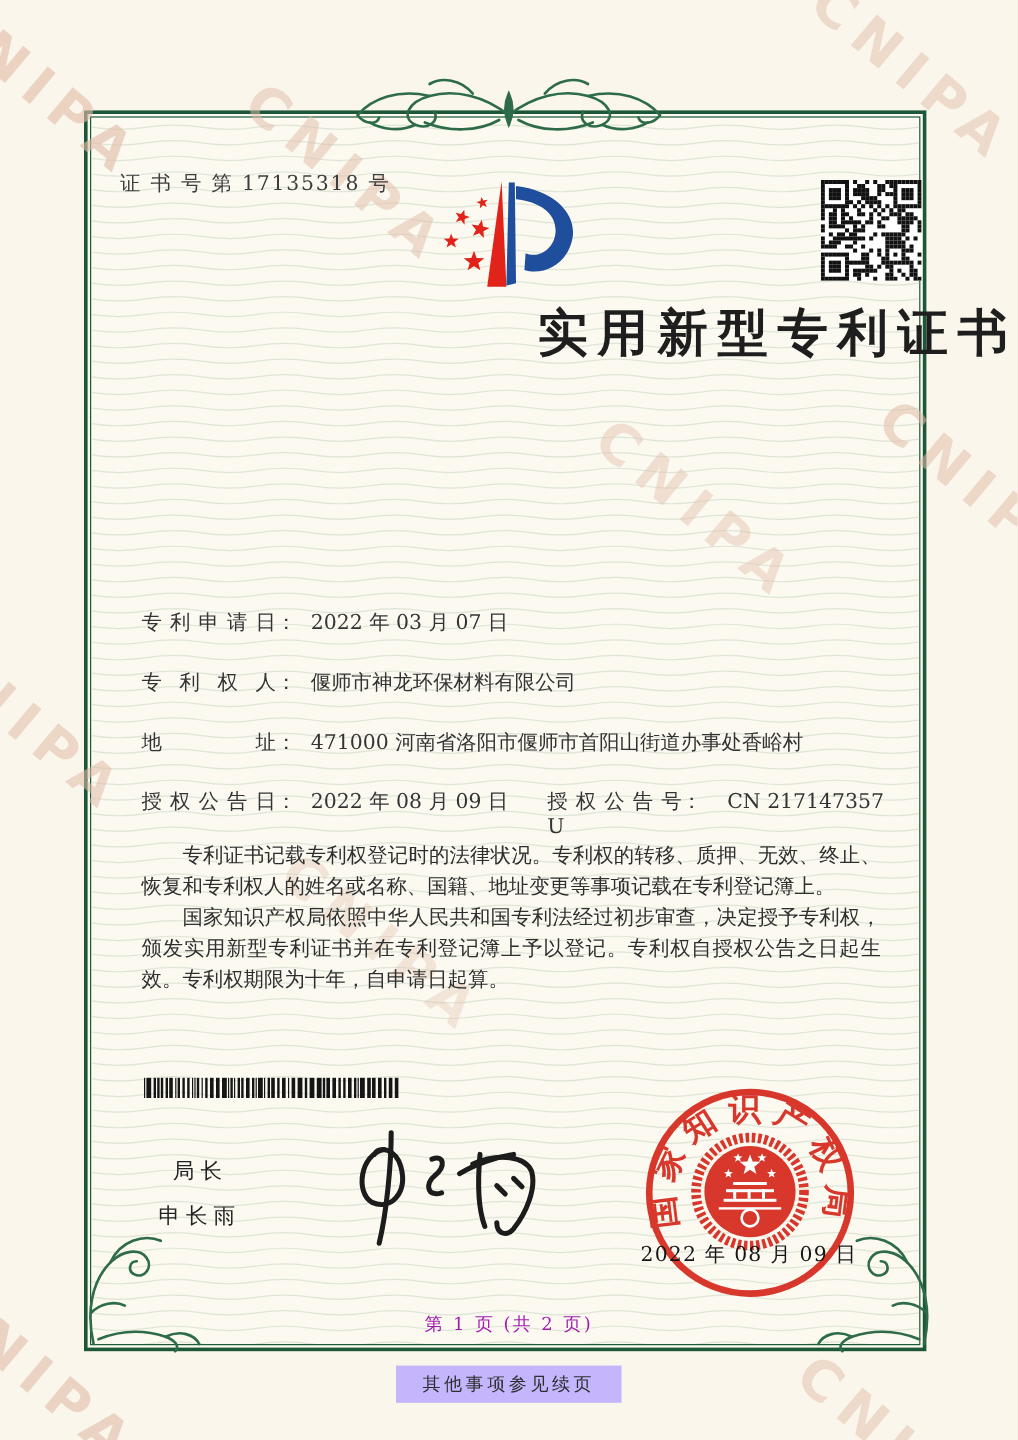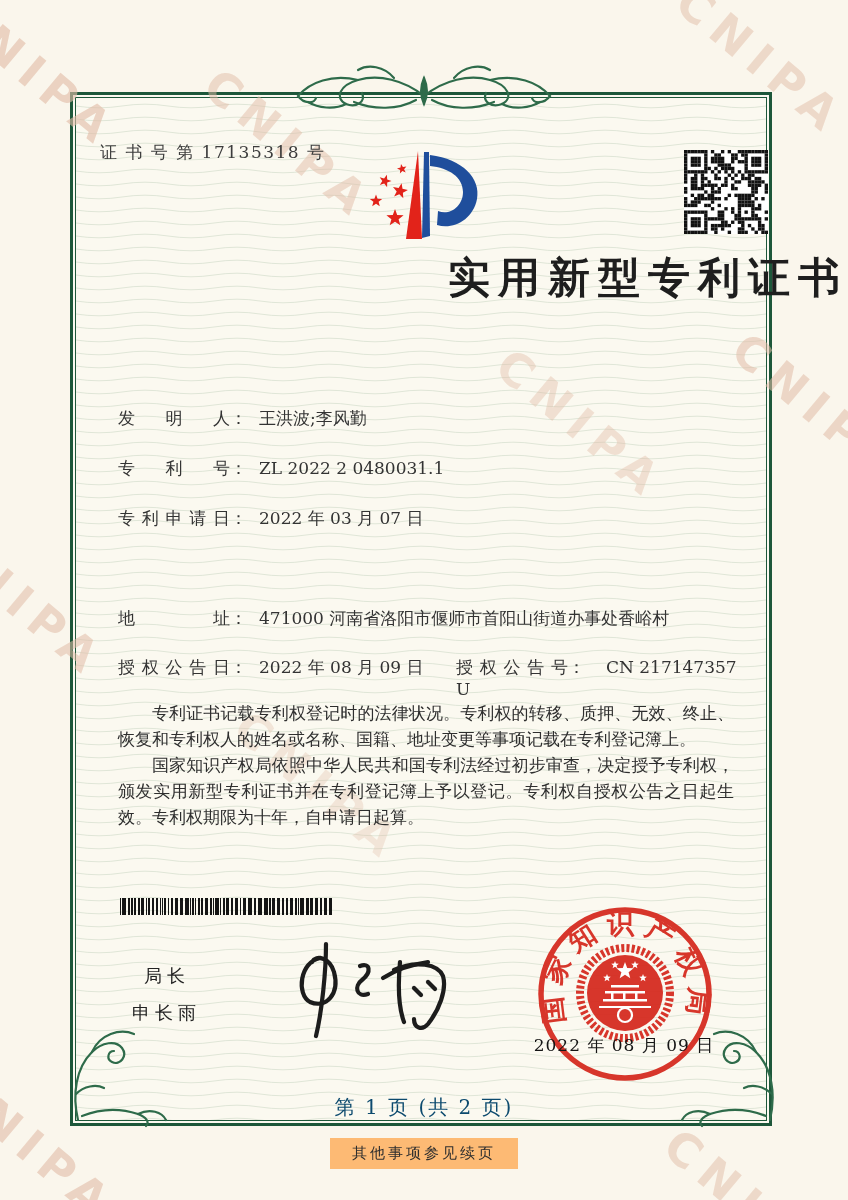--- a/index.html
+++ b/index.html
@@ -34,23 +34,23 @@
   #barcode{position:absolute;left:120px;top:898px;}
   .signer-title{position:absolute;left:132px;top:964px;font-size:18px;letter-spacing:5px;
                 font-family:Liberation Serif, serif;color:#222;margin-left:12px;}
   .signer-name{position:absolute;left:132px;top:1001px;font-size:18px;letter-spacing:5px;
                font-family:Liberation Mono, monospace;color:#222;}
   .signature{position:absolute;left:248px;top:936px;}
   .seal{position:absolute;left:536px;top:905px;}
   .seal-date{position:absolute;left:518px;top:1034px;width:212px;text-align:center;
              font-size:17px;letter-spacing:1px;color:#151515;z-index:5;}
   .page-info{position:absolute;left:0;right:0;top:1094px;text-align:center;
-             font-size:20px;letter-spacing:2px;color:#0c4a6e;}
+             font-size:15px;letter-spacing:2px;color:#a21caf;}
   .continuation{position:absolute;left:0;right:0;top:1138px;text-align:center;}
-  .continuation span{display:inline-block;background:#fdba74;padding:6px 22px;
+  .continuation span{display:inline-block;background:#c4b5fd;padding:6px 22px;
                      font-size:15px;letter-spacing:3px;color:#2e2e2e;}
 </style>
 </head>
 <body>
 
 <div class="page">
 
   <div class="frame-outer">
     <div class="frame-inner">
       <svg id="waves" width="696" height="1028">
@@ -525,28 +525,25 @@
           <rect x="68" y="96" width="4" height="4"></rect>
           <rect x="72" y="96" width="4" height="4"></rect>
           <rect x="84" y="96" width="4" height="4"></rect>
           <rect x="92" y="96" width="4" height="4"></rect>
           <rect x="96" y="96" width="4" height="4"></rect>
         </g>
     </svg>
 
     <div class="title">实用新型专利证书</div>
 
-    <div class="field-row" style="top:407px">
-      <span class="flabel">发明人</span><span class="fcolon">：</span><span class="fvalue">王洪波;李风勤</span>
-    </div>
-    <div class="field-row" style="top:457px">
-      <span class="flabel">专利号</span><span class="fcolon">：</span><span class="fvalue">ZL 2022 2 0480031.1</span>
-    </div>
     <div class="field-row" style="top:507px">
       <span class="flabel">专利申请日</span><span class="fcolon">：</span><span class="fvalue">2022 年 03 月 07 日</span>
+    </div>
+    <div class="field-row" style="top:557px">
+      <span class="flabel">专利权人</span><span class="fcolon">：</span><span class="fvalue">偃师市神龙环保材料有限公司</span>
     </div>
     <div class="field-row" style="top:607px">
       <span class="flabel">地址</span><span class="fcolon">：</span><span class="fvalue">471000 河南省洛阳市偃师市首阳山街道办事处香峪村</span>
     </div>
     <div class="field-row" style="top:656px">
       <span class="flabel">授权公告日</span><span class="fcolon">：</span><span class="fvalue">2022 年 08 月 09 日</span>
       <span class="grant-second">
         <span class="flabel">授权公告号</span><span class="fcolon">：</span><span class="fvalue">CN 217147357 U</span>
       </span>
     </div>

